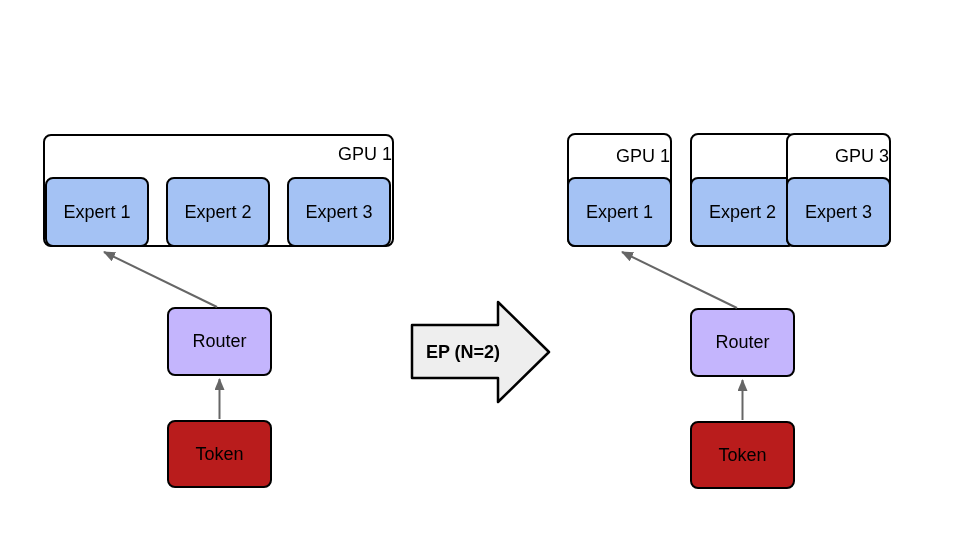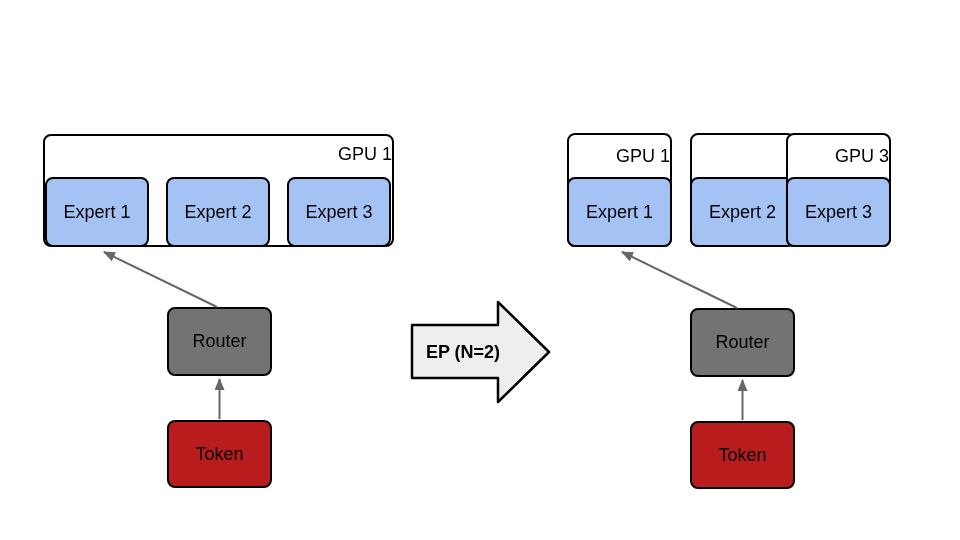--- a/index.html
+++ b/index.html
@@ -18,21 +18,21 @@
     font-size:18px; color:#000000;
   }
   .gpu-large { left:43px; top:134px; width:351px; height:113px; background:#ffffff; }
   .gpu-label { position:absolute; top:8px; left:0; right:0; text-align:right; font-size:18px; }
   .gpu-large .expert { top:41px; height:70px; width:104px; background:#a4c2f4; }
   .e1 { left:0px; } .e2 { left:121px; } .e3 { left:242px; }
   .gpu-small { top:133px; width:105px; height:114px; background:#ffffff; }
   .g1 { left:567px; } .g2 { left:690px; } .g3 { left:786px; }
   .gpu-small .gpu-label { top:11px; }
   .expert-full { left:-2px; top:42px; width:105px; height:70px; background:#a4c2f4; }
-  .router { width:105px; height:69px; background:#737373; }
+  .router { width:105px; height:69px; background:#c4b5fd; }
   .left-router { left:167px; top:307px; }
   .right-router { left:690px; top:308px; }
   .token { width:105px; height:68px; background:#b91c1c; }
   .left-token { left:167px; top:420px; }
   .right-token { left:690px; top:421px; }
   .overlay { position:absolute; left:0; top:0; width:960px; height:540px; pointer-events:none; }
   .ep-label {
     position:absolute; left:406px; top:342px; width:114px; text-align:center;
     font-size:18px; font-weight:bold; line-height:20px;
   }

